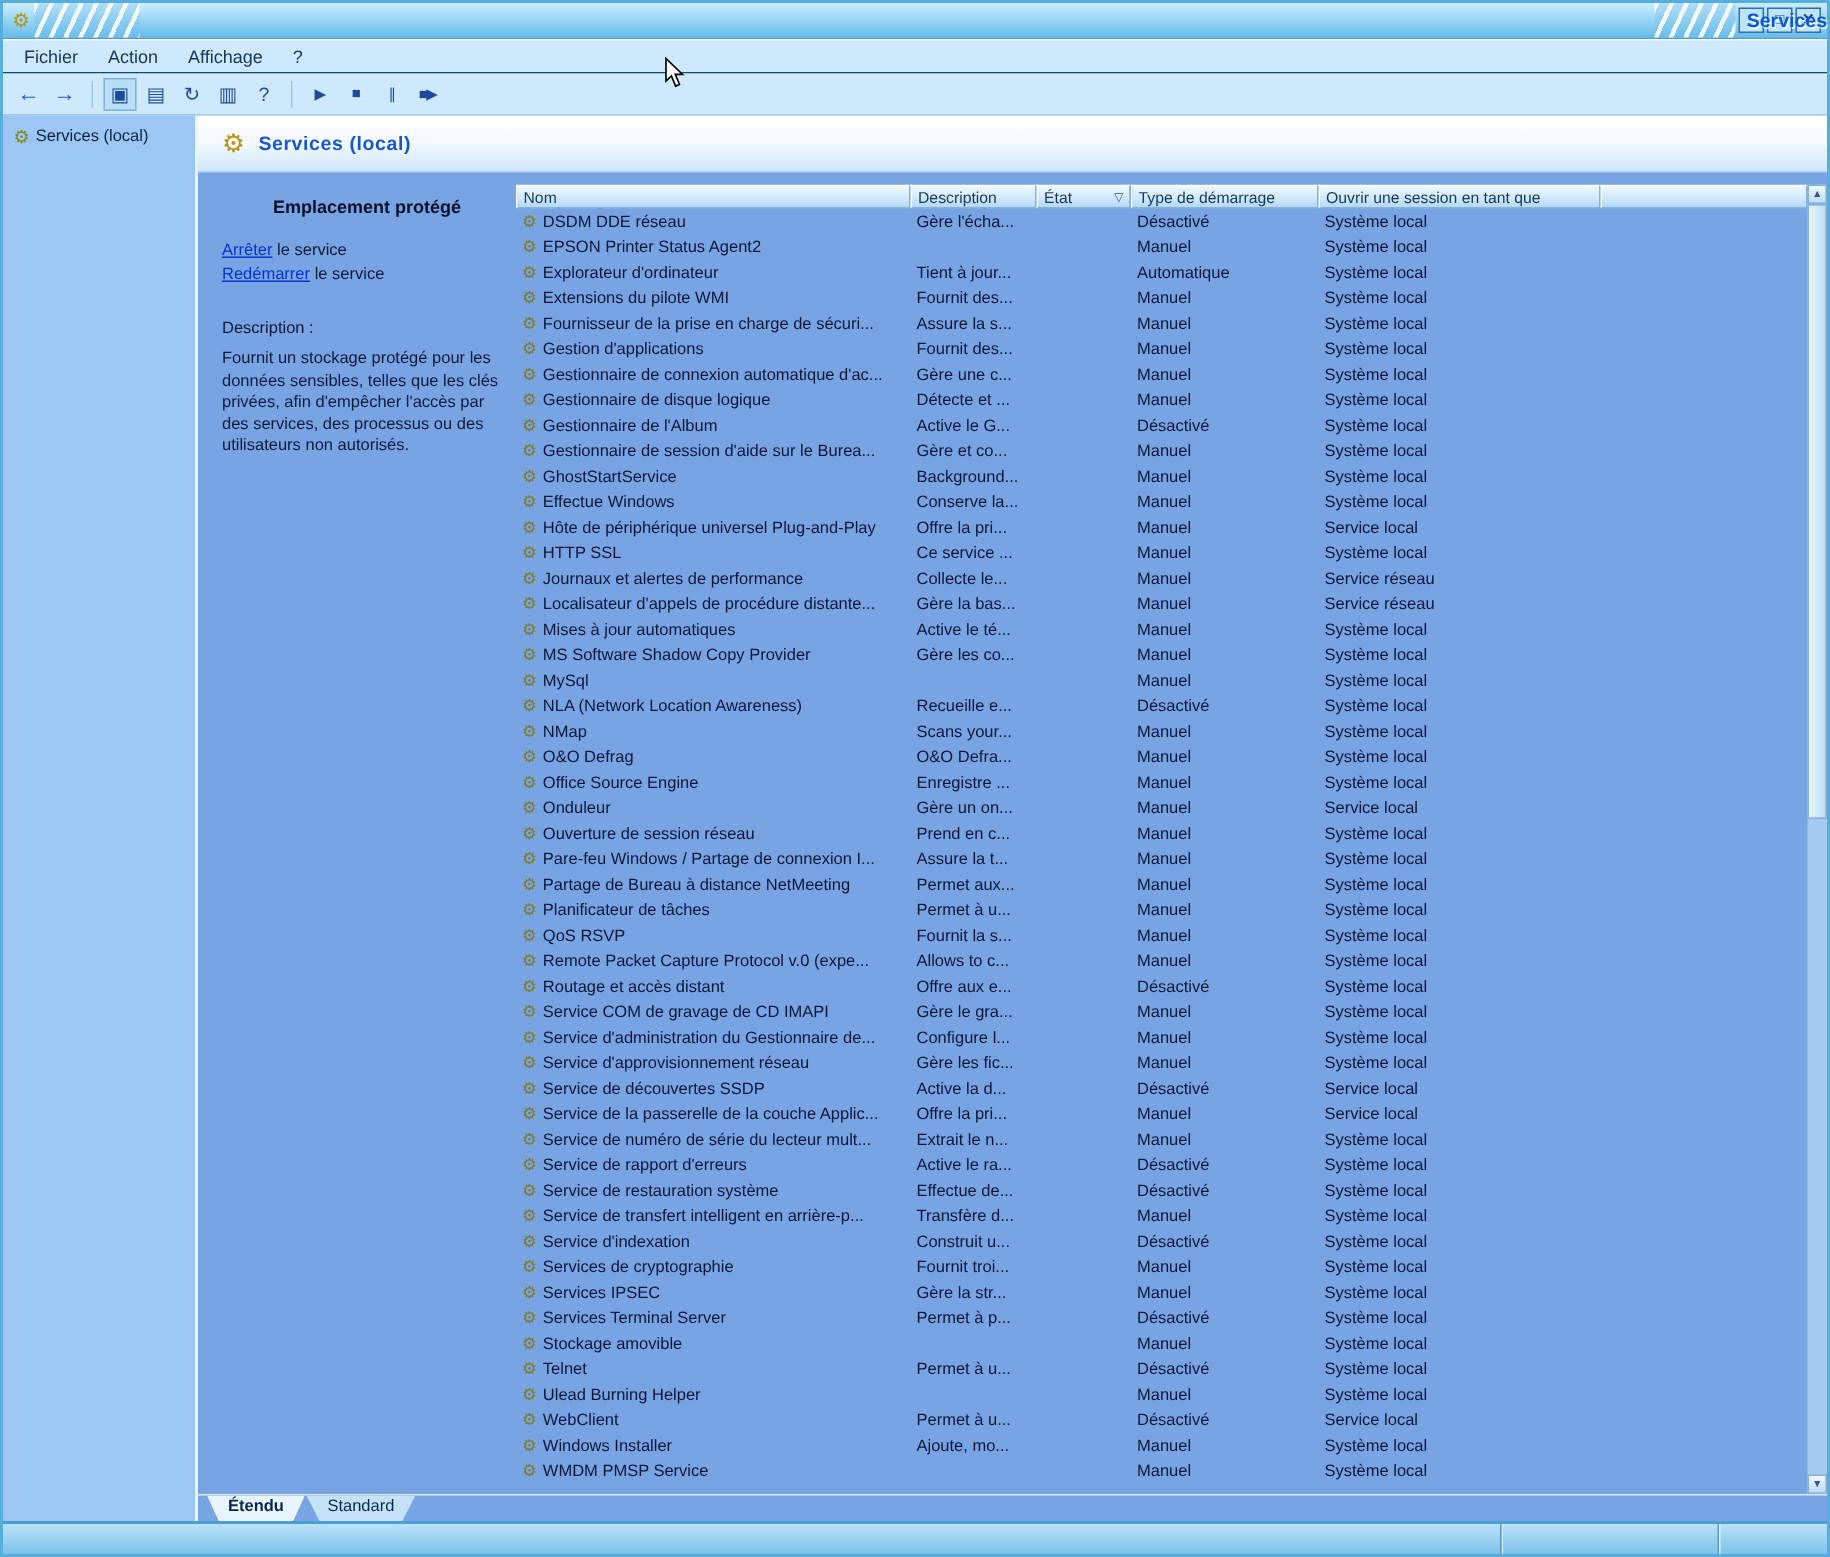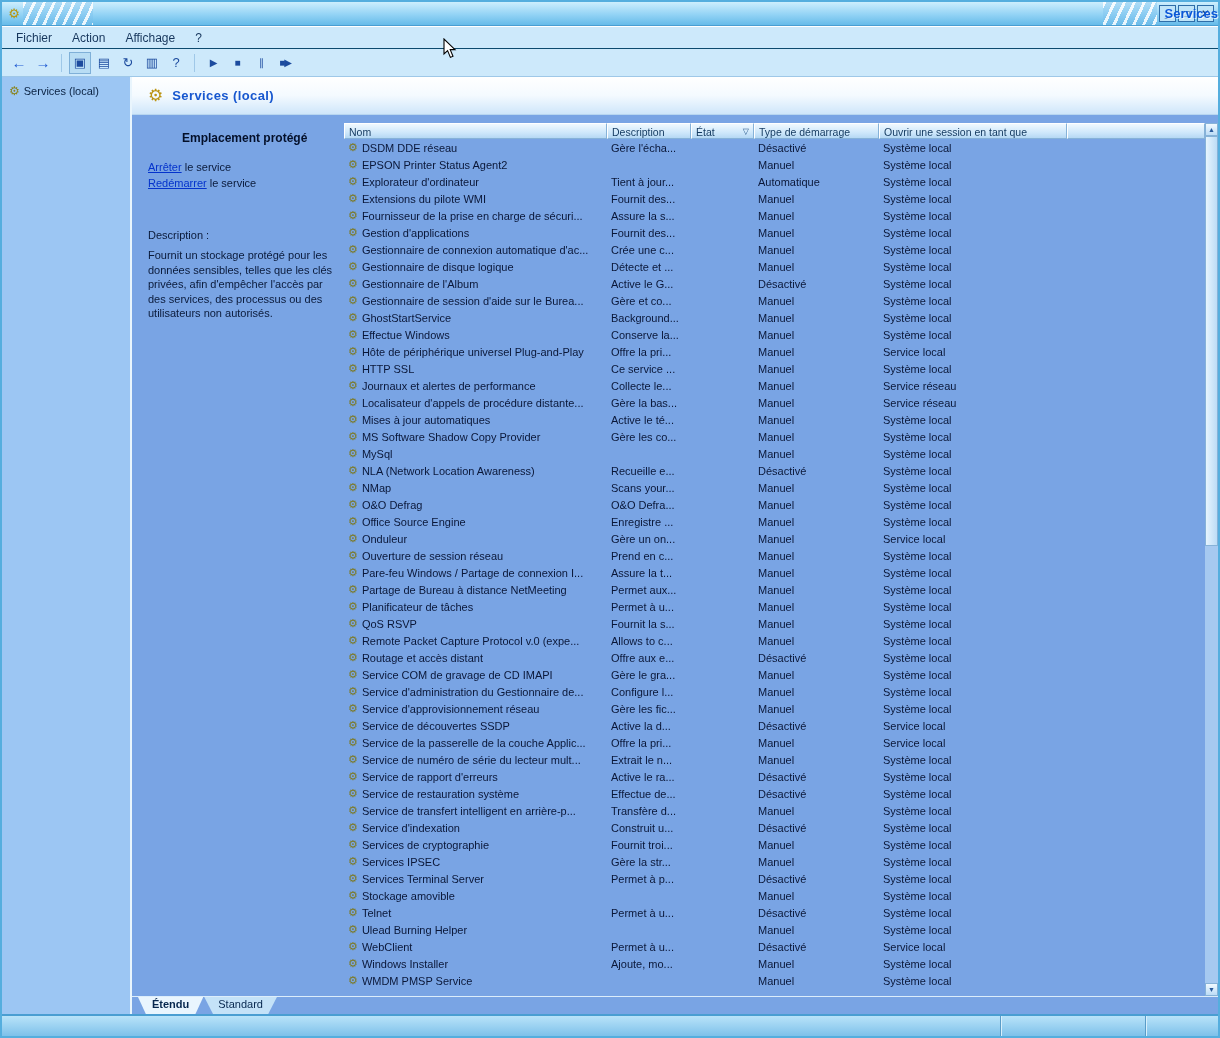--- a/index.html
+++ b/index.html
@@ -77,21 +77,21 @@
     border-bottom:1px solid #b8d6f0;
   }
   .main-header .gear { font-size:17px; color:#bb9414; }
   .main-header .title { font-weight:bold; font-size:13px; color:#1757cf; letter-spacing:.4px; }
   .main-body { flex:1; display:flex; min-height:0; position:relative; }
   
   .info-panel { width:212px; flex:0 0 212px; padding:16px 10px 0 16px; color:#0a1a3a; font-size:11px; }
   .info-title { font-weight:bold; font-size:12px; color:#04102a; margin-bottom:16px;margin-left:34px; }
   .info-link-line { margin:4px 0; }
   .info-link { color:#0433cc; text-decoration:underline; cursor:pointer; }
-  .info-desc-label { margin-top:40px; }
+  .info-desc-label { margin-top:24px; }
   .info-desc { margin-top:7px; line-height:1.32; width:192px; }
   
   .table-wrap { flex:1; display:flex; margin-top:8px; min-width:0; }
   .svc-table { flex:1; display:flex; flex-direction:column; overflow:hidden; }
   .thead { display:flex; height:16px; flex:0 0 16px; }
   .th {
     background:linear-gradient(180deg,#f0f9ff 0%,#cfe8fb 60%,#b5d8f4 100%);
     border:1px solid; border-color:#ffffff #86b2d8 #86b2d8 #ffffff;
     font-size:10.5px; color:#13395f; padding:1px 4px 0; white-space:nowrap; overflow:hidden;
     display:flex; align-items:center;
@@ -290,21 +290,21 @@
                   <div class="td c1">Fournit des...</div>
                   <div class="td c2"></div>
                   <div class="td c3">Manuel</div>
                   <div class="td c4">Système local</div>
                 </div>
                 <div class="tr">
                   <div class="td name c0">
                     <span class="row-gear">⚙</span>
                     <span>Gestionnaire de connexion automatique d'ac...</span>
                   </div>
-                  <div class="td c1">Crée une c...</div>
+                  <div class="td c1">Gère une c...</div>
                   <div class="td c2"></div>
                   <div class="td c3">Manuel</div>
                   <div class="td c4">Système local</div>
                 </div>
                 <div class="tr">
                   <div class="td name c0">
                     <span class="row-gear">⚙</span>
                     <span>Gestionnaire de disque logique</span>
                   </div>
                   <div class="td c1">Détecte et ...</div>

